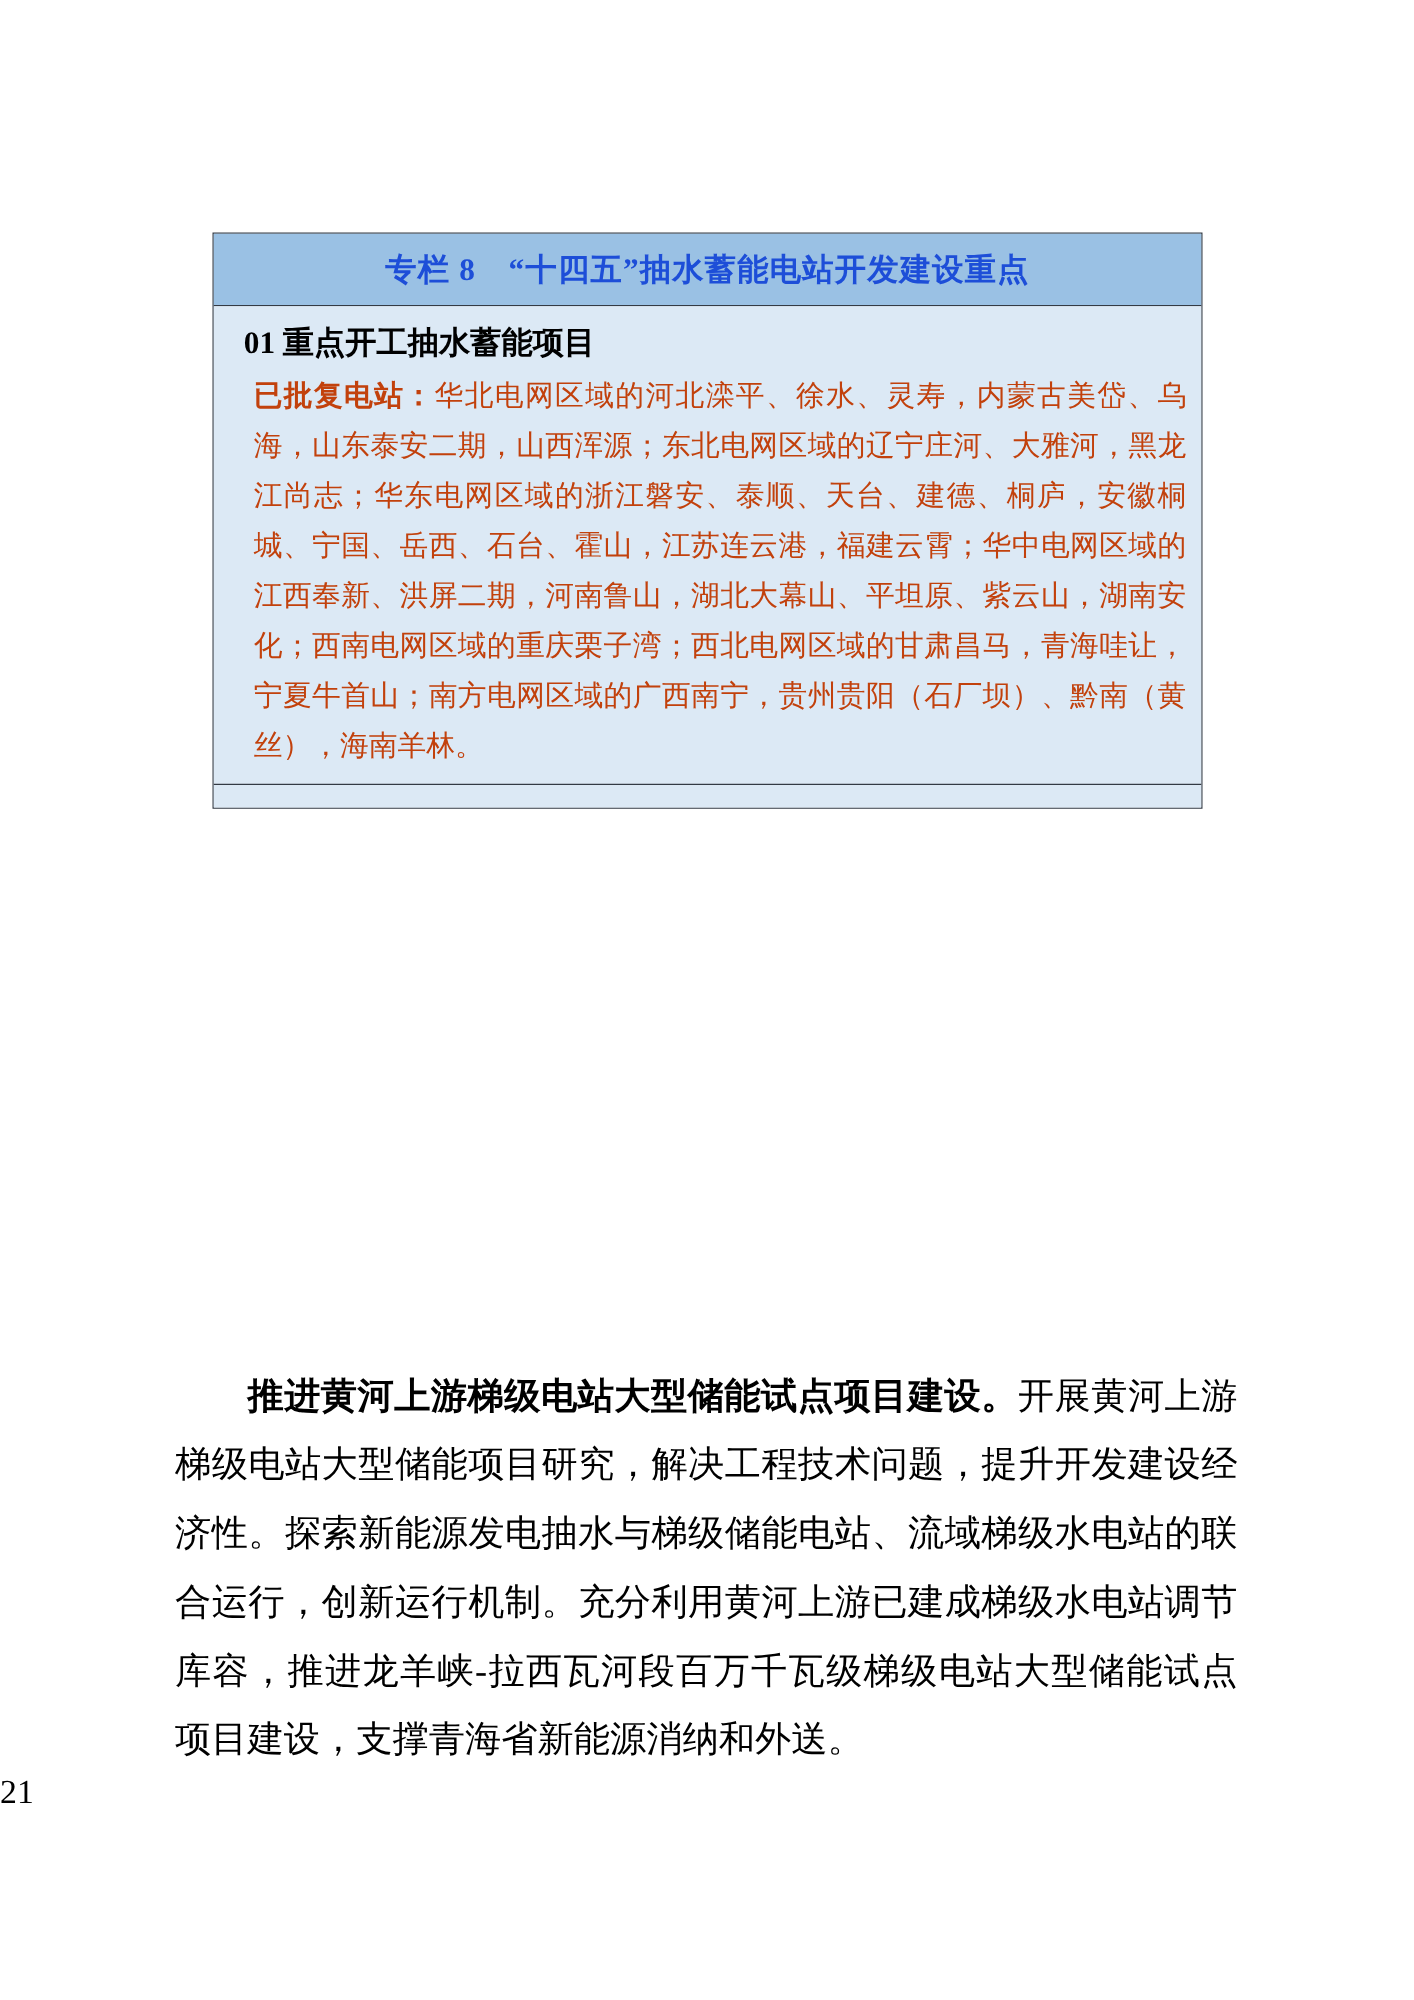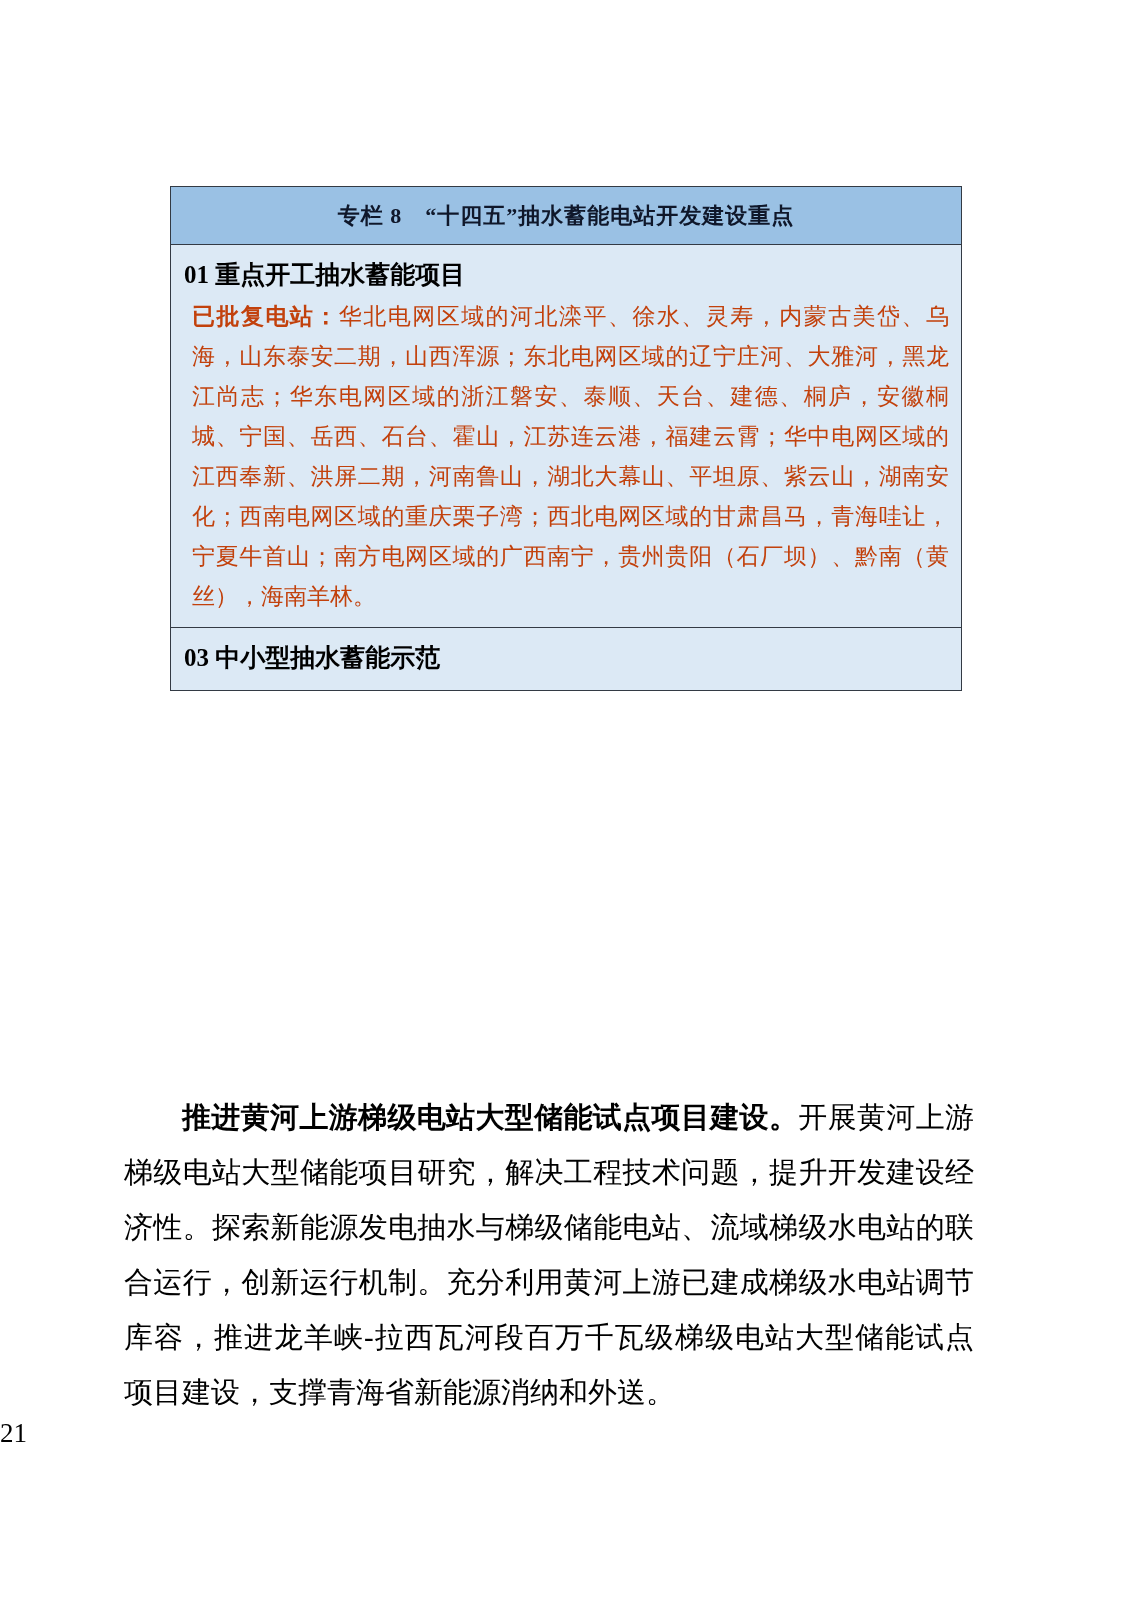--- a/index.html
+++ b/index.html
@@ -21,28 +21,28 @@
     width: 792px;
     border: 1px solid #333a44;
   }
   .box-header {
     background: #9ac1e4;
     border-bottom: 1px solid #333a44;
     height: 58px;
     display: flex;
     align-items: center;
     justify-content: center;
-    font-size: 22px;
+    font-size: 25px;
     font-weight: bold;
-    color: #0f172a;
+    color: #1d4ed8;
     letter-spacing: 1px;
   }
   .box-section {
     background: #dce9f5;
-    padding: 8px 10px 10px 13px;
+    padding: 8px 10px 10px 24px;
   }
   .box-section + .box-section {
     border-top: 1px solid #333a44;
   }
   .section-heading {
     font-size: 25px;
     font-weight: bold;
     line-height: 44px;
     color: #000000;
   }
@@ -52,21 +52,21 @@
     text-align: justify;
     margin-left: 8px;
     margin-right: 2px;
     color: #c2410c;
   }
   .section-paragraph .lead {
     font-weight: bold;
   }
   .body-paragraph {
     position: absolute;
-    left: 124px;
+    left: 140px;
     top: 1090px;
     width: 850px;
     font-size: 29px;
     line-height: 55px;
     text-align: justify;
     text-indent: 58px;
     color: #000000;
   }
   .body-paragraph .lead {
     font-weight: bold;
@@ -92,21 +92,20 @@
 
     <div class="box-section">
       <div class="section-heading">01 重点开工抽水蓄能项目</div>
       <div class="section-paragraph">
         <span class="lead">已批复电站：</span><span>华北电网区域的河北滦平、徐水、灵寿，内蒙古美岱、乌海，山东泰安二期，山西浑源；东北电网区域的辽宁庄河、大雅河，黑龙江尚志；华东电网区域的浙江磐安、泰顺、天台、建德、桐庐，安徽桐城、宁国、岳西、石台、霍山，江苏连云港，福建云霄；华中电网区域的江西奉新、洪屏二期，河南鲁山，湖北大幕山、平坦原、紫云山，湖南安化；西南电网区域的重庆栗子湾；西北电网区域的甘肃昌马，青海哇让，宁夏牛首山；南方电网区域的广西南宁，贵州贵阳（石厂坝）、黔南（黄丝），海南羊林。</span>
       </div>
     </div>
 
 
     <div class="box-section">
-      <div class="section-heading">03 中小型抽水蓄能示范</div>
     </div>
 
   </div>
 
   <div class="body-paragraph">
     <span class="lead">推进黄河上游梯级电站大型储能试点项目建设。</span><span>开展黄河上游梯级电站大型储能项目研究，解决工程技术问题，提升开发建设经济性。探索新能源发电抽水与梯级储能电站、流域梯级水电站的联合运行，创新运行机制。充分利用黄河上游已建成梯级水电站调节库容，推进龙羊峡-拉西瓦河段百万千瓦级梯级电站大型储能试点项目建设，支撑青海省新能源消纳和外送。</span>
   </div>
 
   <div class="page-number">21</div>
 

